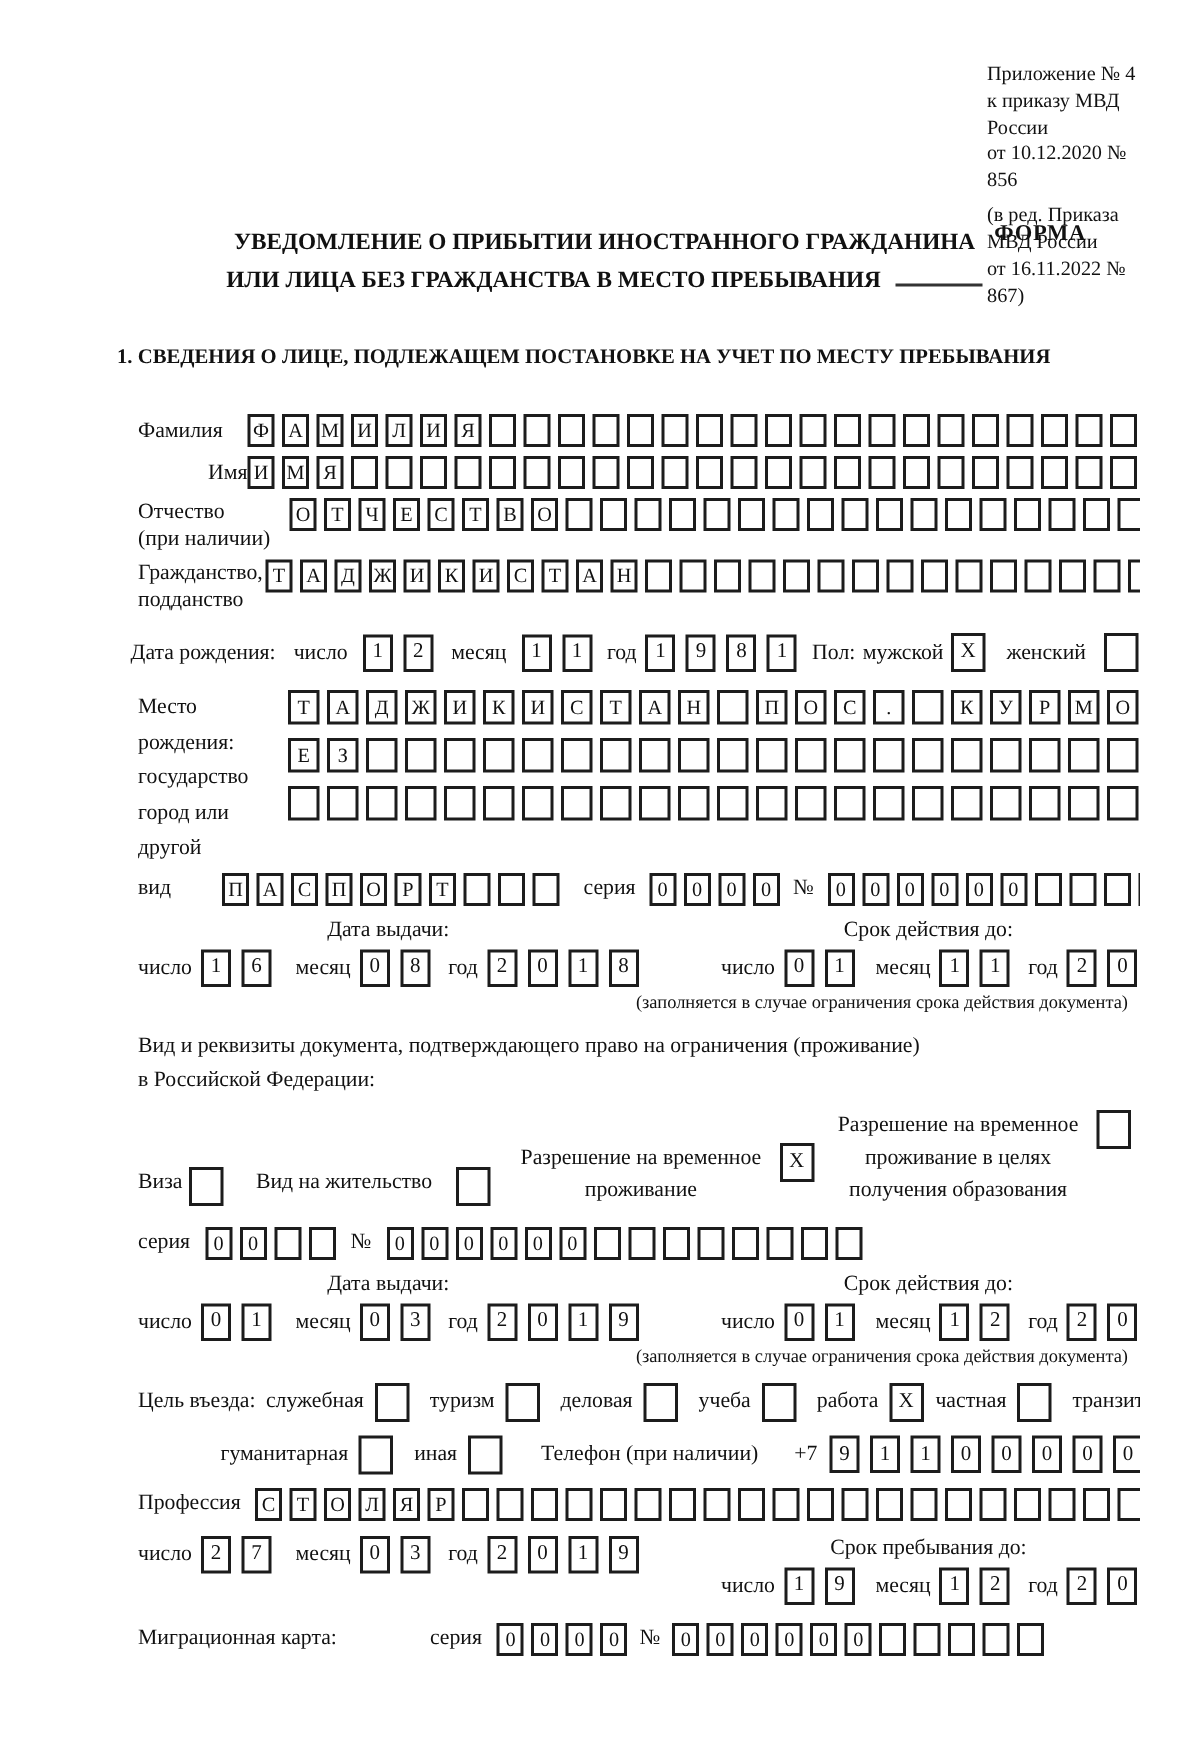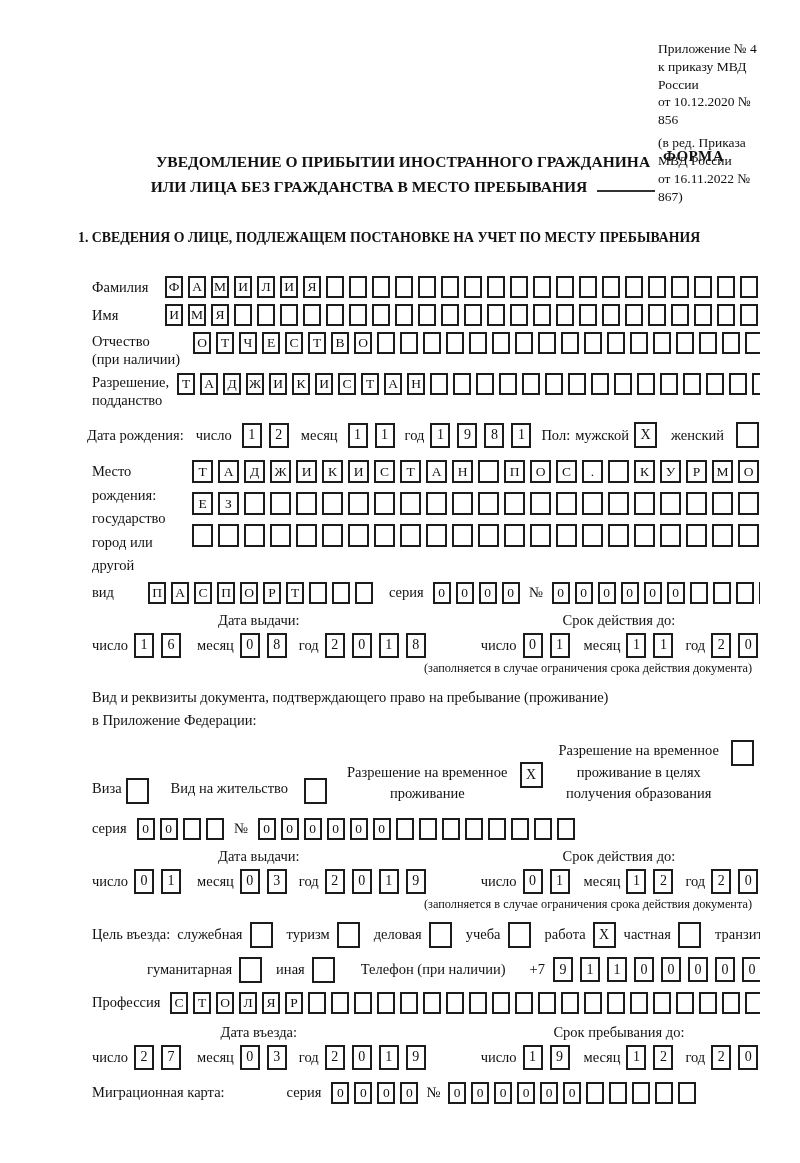--- a/index.html
+++ b/index.html
@@ -119,21 +119,21 @@
         <span></span>
         <span></span>
         <span></span>
         <span></span>
         <span></span>
         <span></span>
         <span></span>
       </div>
   </div>
 
-  <div class="frow" style="margin-top:6px;">
+  <div class="frow" style="margin-top:6px;text-align:right;">
     <div class="lbl vlbl w73">Имя</div>
     <div class="cells">
         <span>И</span>
         <span>М</span>
         <span>Я</span>
         <span></span>
         <span></span>
         <span></span>
         <span></span>
         <span></span>
@@ -192,21 +192,21 @@
         <span></span>
         <span></span>
         <span></span>
         <span></span>
         <span></span>
       </div>
   </div>
 
   <div class="frow" style="margin-top:5px;">
     <div class="lbl w85">
-      <div>Разрешение,</div>
+      <div>Гражданство,</div>
       <div>подданство</div>
     </div>
     <div class="cells">
         <span>Т</span>
         <span>А</span>
         <span>Д</span>
         <span>Ж</span>
         <span>И</span>
         <span>К</span>
         <span>И</span>
@@ -430,22 +430,22 @@
             <span>2</span>
             <span>0</span>
             <span>2</span>
             <span>5</span>
           </div>
       </div>
     </div>
   </div>
   <div class="note right">(заполняется в случае ограничения срока действия документа)</div>
 
-  <div class="plain" style="margin-top:10px;">Вид и реквизиты документа, подтверждающего право на пребывание (проживание)</div>
-  <div class="plain">в Приложение Федерации:</div>
+  <div class="plain" style="margin-top:10px;">Вид и реквизиты документа, подтверждающего право на ограничения (проживание)</div>
+  <div class="plain">в Российской Федерации:</div>
 
   <div class="opts">
     <div class="opt">
       <span class="olbl">Виза</span>
       <div class="cells cb" style="margin-left:4px;">
           <span></span>
         </div>
     </div>
     <div class="opt" style="margin-left:22px;">
       <span class="olbl">Вид на жительство</span>
@@ -635,21 +635,20 @@
         <span></span>
         <span></span>
         <span></span>
         <span></span>
         <span></span>
       </div>
   </div>
 
   <div class="dgrid" style="margin-top:10px;">
     <div class="dcol1">
-      <div class="dhead">Дата въезда:</div>
       <div class="drow">
         <span class="lbl">число</span>
         <div class="cells dates">
             <span>2</span>
             <span>7</span>
           </div>
         <span class="lbl" style="margin-left:16px;">месяц</span>
         <div class="cells dates">
             <span>0</span>
             <span>3</span>

